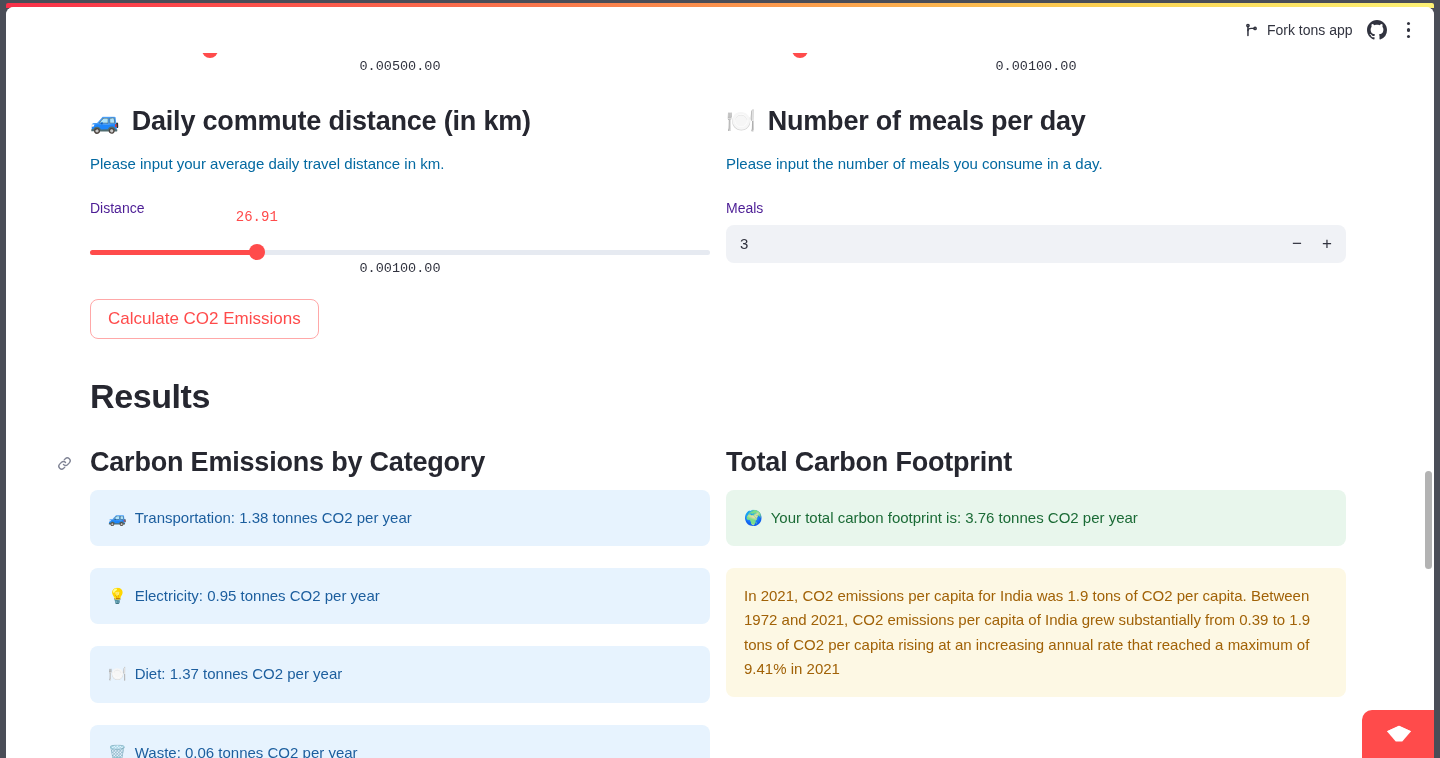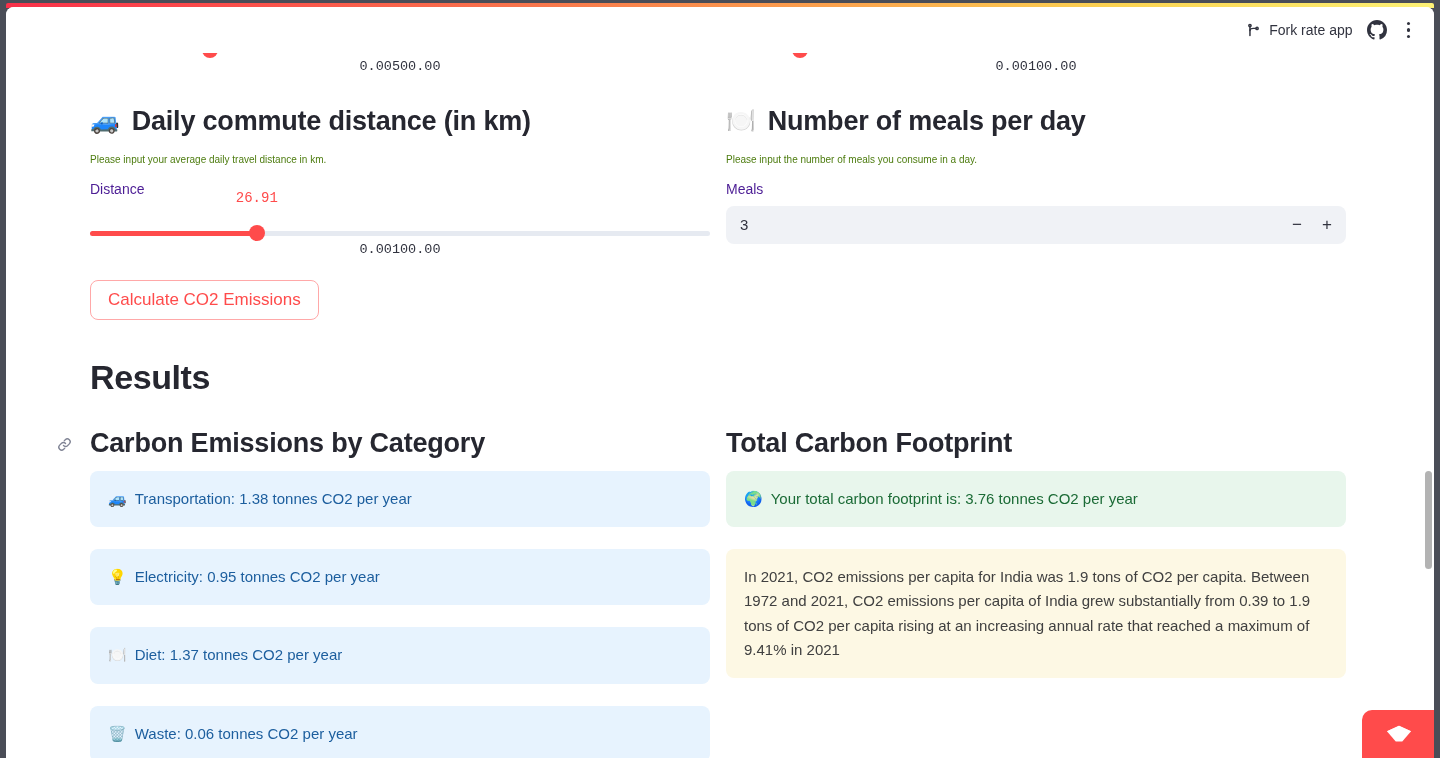--- a/index.html
+++ b/index.html
@@ -142,24 +142,24 @@
     gap: 12px;
     font-size: 27px;
     font-weight: 700;
     color: #262730;
     letter-spacing: -0.2px;
     margin: 0 0 14px 0;
     line-height: 1.25;
   }
   .sec-emoji { font-size: 24px; line-height: 1; }
   .sec-desc {
-    font-size: 10px;
-    color: #4d7c0f;
+    font-size: 15px;
+    color: #0369a1;
     line-height: 1.6;
-    margin-bottom: 12px;
+    margin-bottom: 23px;
   }
 
   
   .num-input {
     display: flex;
     align-items: center;
     background: #f0f2f6;
     border-radius: 8px;
     height: 38px;
     padding: 0 4px 0 14px;
@@ -231,21 +231,21 @@
     padding: 16px 18px;
     font-size: 15px;
     line-height: 1.62;
     margin-bottom: 22px;
     display: flex;
     gap: 8px;
     align-items: flex-start;
   }
   .alert-info { background: #e7f3fe; color: #1c5e9e; }
   .alert-success { background: #e8f6ec; color: #1b6b36; }
-  .alert-warning { background: #fdf8e4; color: #404040; display: block; }
+  .alert-warning { background: #fdf8e4; color: #a16207; display: block; }
   .alert .txt { flex: 1; }
 
   
   #scrollbar-track {
     position: absolute;
     right: 1px; top: 46px;
     width: 9px; height: 705px;
     background: transparent;
     z-index: 45;
   }
@@ -286,21 +286,21 @@
     <div id="header-bar">
       <button class="hdr-btn">
         <span class="hdr-icon">
           <svg width="17" height="17" viewBox="0 0 24 24" fill="none" stroke="#31333f" stroke-width="2.1" stroke-linecap="round" stroke-linejoin="round">
             <circle cx="7" cy="5" r="1.6"></circle>
             <circle cx="17" cy="9" r="1.6"></circle>
             <path d="M7 7v12"></path>
             <path d="M7 12c0-2 2.5-3 5-3h3.4"></path>
           </svg>
         </span>
-        <span>Fork rate app</span>
+        <span>Fork tons app</span>
       </button>
 
       <span class="hdr-icon" style="cursor:pointer;">
         <svg width="20" height="20" viewBox="0 0 16 16" fill="#31333f">
           <path d="M8 0C3.58 0 0 3.58 0 8c0 3.54 2.29 6.53 5.47 7.59.4.07.55-.17.55-.38 0-.19-.01-.82-.01-1.49-2.01.37-2.53-.49-2.69-.94-.09-.23-.48-.94-.82-1.13-.28-.15-.68-.52-.01-.53.63-.01 1.08.58 1.23.82.72 1.21 1.87.87 2.33.66.07-.52.28-.87.51-1.07-1.78-.2-3.64-.89-3.64-3.95 0-.87.31-1.59.82-2.15-.08-.2-.36-1.02.08-2.12 0 0 .67-.21 2.2.82.64-.18 1.32-.27 2-.27s1.36.09 2 .27c1.53-1.04 2.2-.82 2.2-.82.44 1.1.16 1.92.08 2.12.51.56.82 1.27.82 2.15 0 3.07-1.87 3.75-3.65 3.95.29.25.54.73.54 1.48 0 1.07-.01 1.93-.01 2.2 0 .21.15.46.55.38A8.01 8.01 0 0 0 16 8c0-4.42-3.58-8-8-8z"></path>
         </svg>
       </span>
 
       <div id="menu-dots">
         <i></i>

